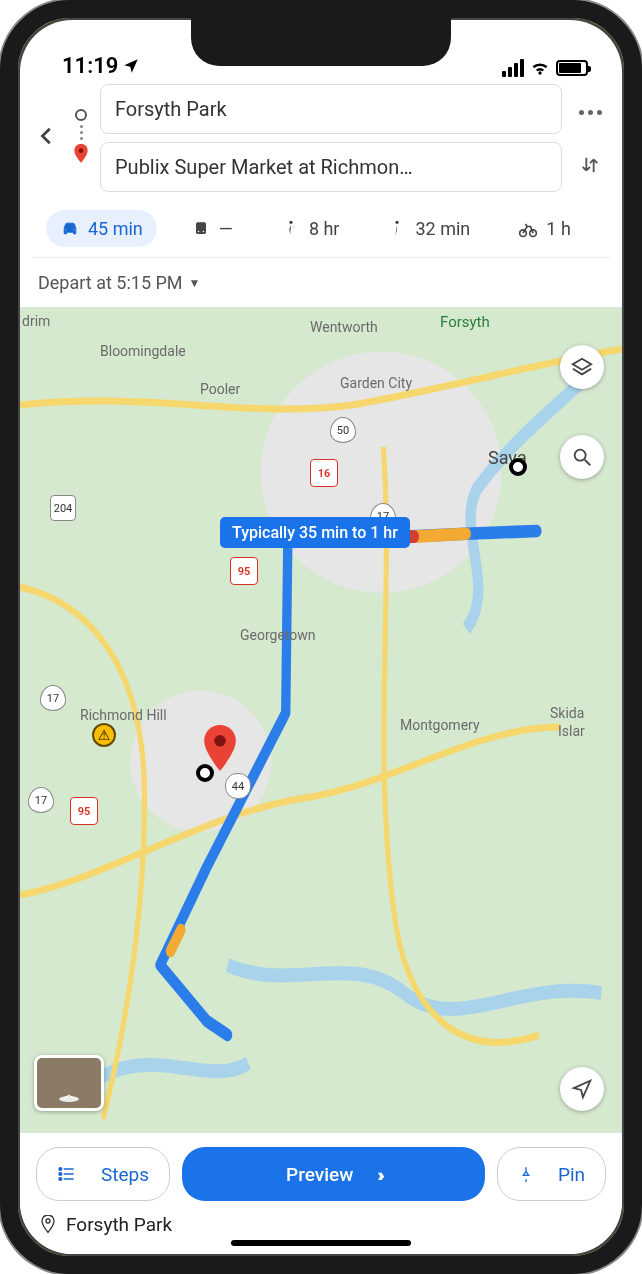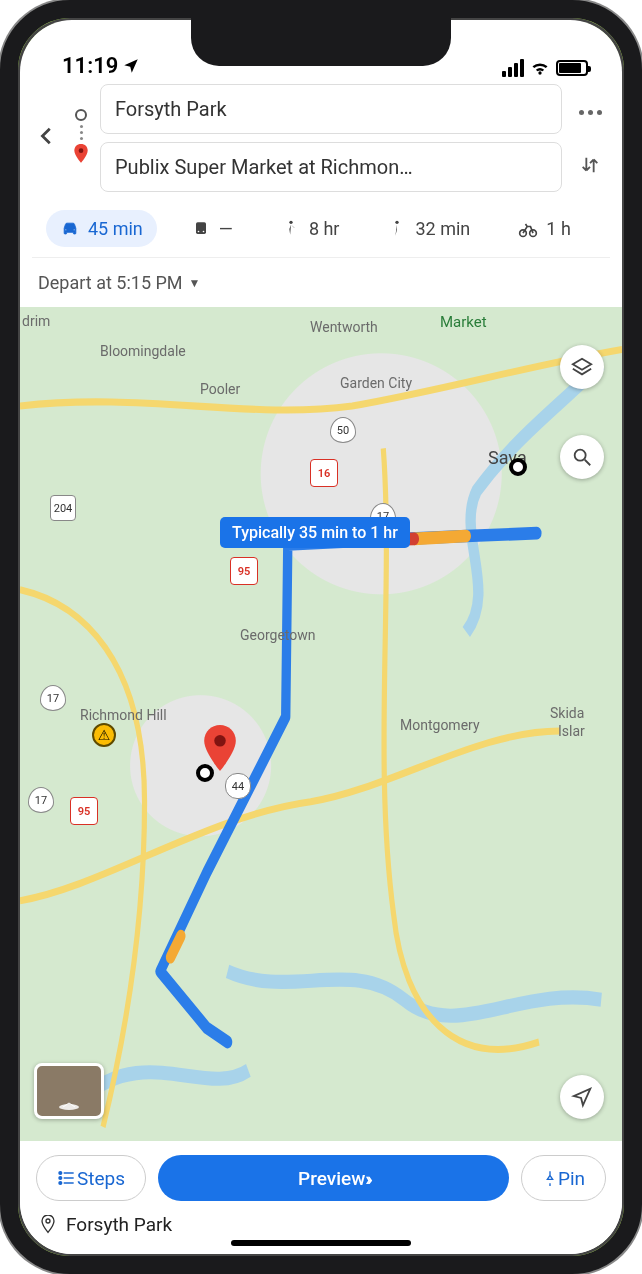--- a/index.html
+++ b/index.html
@@ -113,21 +113,21 @@
   
   .bottom-card {
     background:#fff; padding: 14px 16px 18px;
     box-shadow: 0 -1px 4px rgba(0,0,0,.08);
   }
   .highlight-box{ border:5px solid #e30613; border-radius:26px; padding:6px 14px 8px; margin-bottom:12px;}
   .time-line { font-size:22px; color:#d93025; }
   .time-line .dist{ color:#888; }
   .arrive-line{ font-size:18px; color:#888; margin-top:2px;}
   .action-row{ display:flex; gap:12px; align-items:center; }
-  .pill-btn{ height:46px; border-radius:23px; display:flex; align-items:center; justify-content:center; gap:0; font-size:19px; padding:0 20px; white-space:nowrap;}
+  .pill-btn{ height:54px; border-radius:23px; display:flex; align-items:center; justify-content:center; gap:24px; font-size:19px; padding:0 20px; white-space:nowrap;}
   .pill-outline{ border:1px solid #ccc; color:#1967d2; background:#fff;}
   .pill-primary{ background:#1a73e8; color:#fff; flex:1; font-weight:500;}
   .pill-primary .chev{ letter-spacing:-4px; font-weight:700;}
   .below-row{ display:flex; align-items:center; gap:10px; padding: 12px 4px 0; font-size:19px; color:#222;}
   .below-row svg{width:16px;height:20px;}
   .home-bar{ position:absolute; bottom:8px; left:50%; transform:translateX(-50%); width:180px; height:6px; background:#000; border-radius:4px; z-index:60;}
 </style>
 </head>
 <body>
 
@@ -271,21 +271,21 @@
           <path class="route" d="M498 160 L430 162 L340 165 L258 168 L256 290 L180 400 L135 470 L180 510 L200 520"></path>
 
           <path class="route traffic-o" d="M430 162 L380 164"></path>
           <path class="route traffic-r" d="M380 164 L320 165"></path>
           <path class="route traffic-o" d="M320 165 L285 166"></path>
           <path class="route traffic-o" d="M155 445 L145 460"></path>
         </svg>
 
         <span class="city-label" style="top:6px;left:2px">drim</span>
         <span class="city-label" style="top:12px;left:290px">Wentworth</span>
-        <span class="refuge-label" style="top:6px;left:420px">Market</span>
+        <span class="refuge-label" style="top:6px;left:420px">Forsyth</span>
         <span class="city-label" style="top:36px;left:80px">Bloomingdale</span>
         <span class="city-label" style="top:74px;left:180px">Pooler</span>
         <span class="city-label" style="top:68px;left:320px">Garden City</span>
         <span class="city-label" style="top:140px;left:468px;font-size:18px;color:#444">Sava</span>
         <span class="city-label" style="top:320px;left:220px">Georgetown</span>
         <span class="city-label" style="top:400px;left:60px">Richmond Hill</span>
         <span class="city-label" style="top:410px;left:380px">Montgomery</span>
         <span class="city-label" style="top:398px;left:530px">Skida</span>
         <span class="city-label" style="top:416px;left:538px">Islar</span>
 

